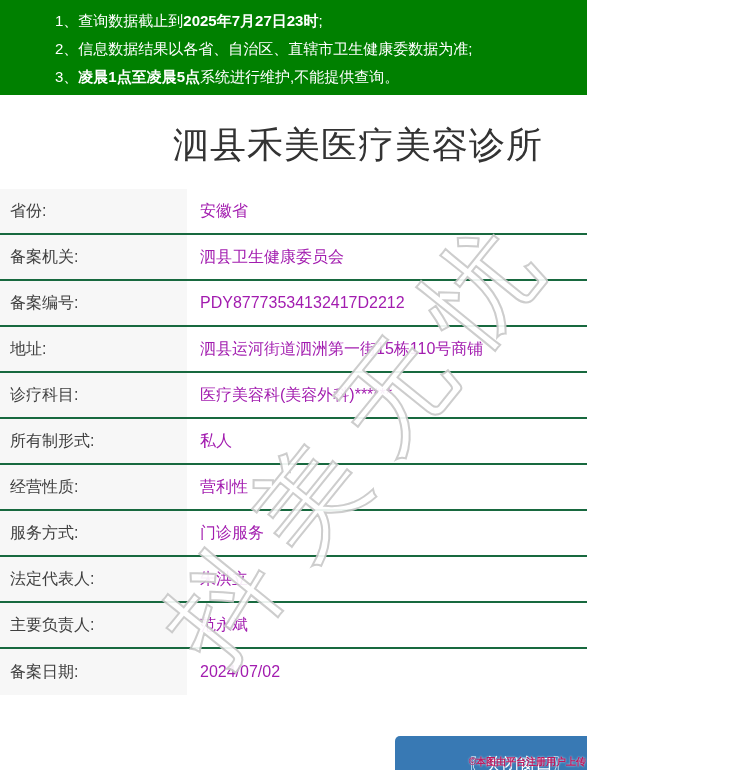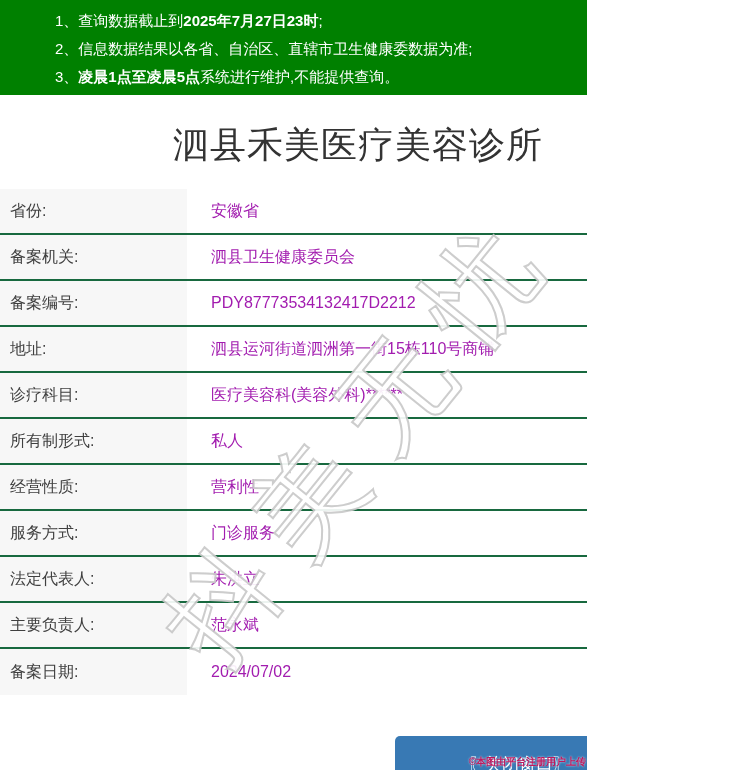--- a/index.html
+++ b/index.html
@@ -42,21 +42,20 @@
   }
   
   .info-table {
     margin-top: 18px;
     width: 733px;
   }
   .row {
     display: flex;
     height: 46px;
     border-bottom: 2px solid #18693f;
-    gap: 11px;
   }
   .row:last-child { border-bottom: none; }
   .label-cell {
     width: 187px;
     background: #f7f7f7;
     display: flex;
     align-items: center;
     padding-left: 10px;
     font-size: 16px;
     color: #404040;

